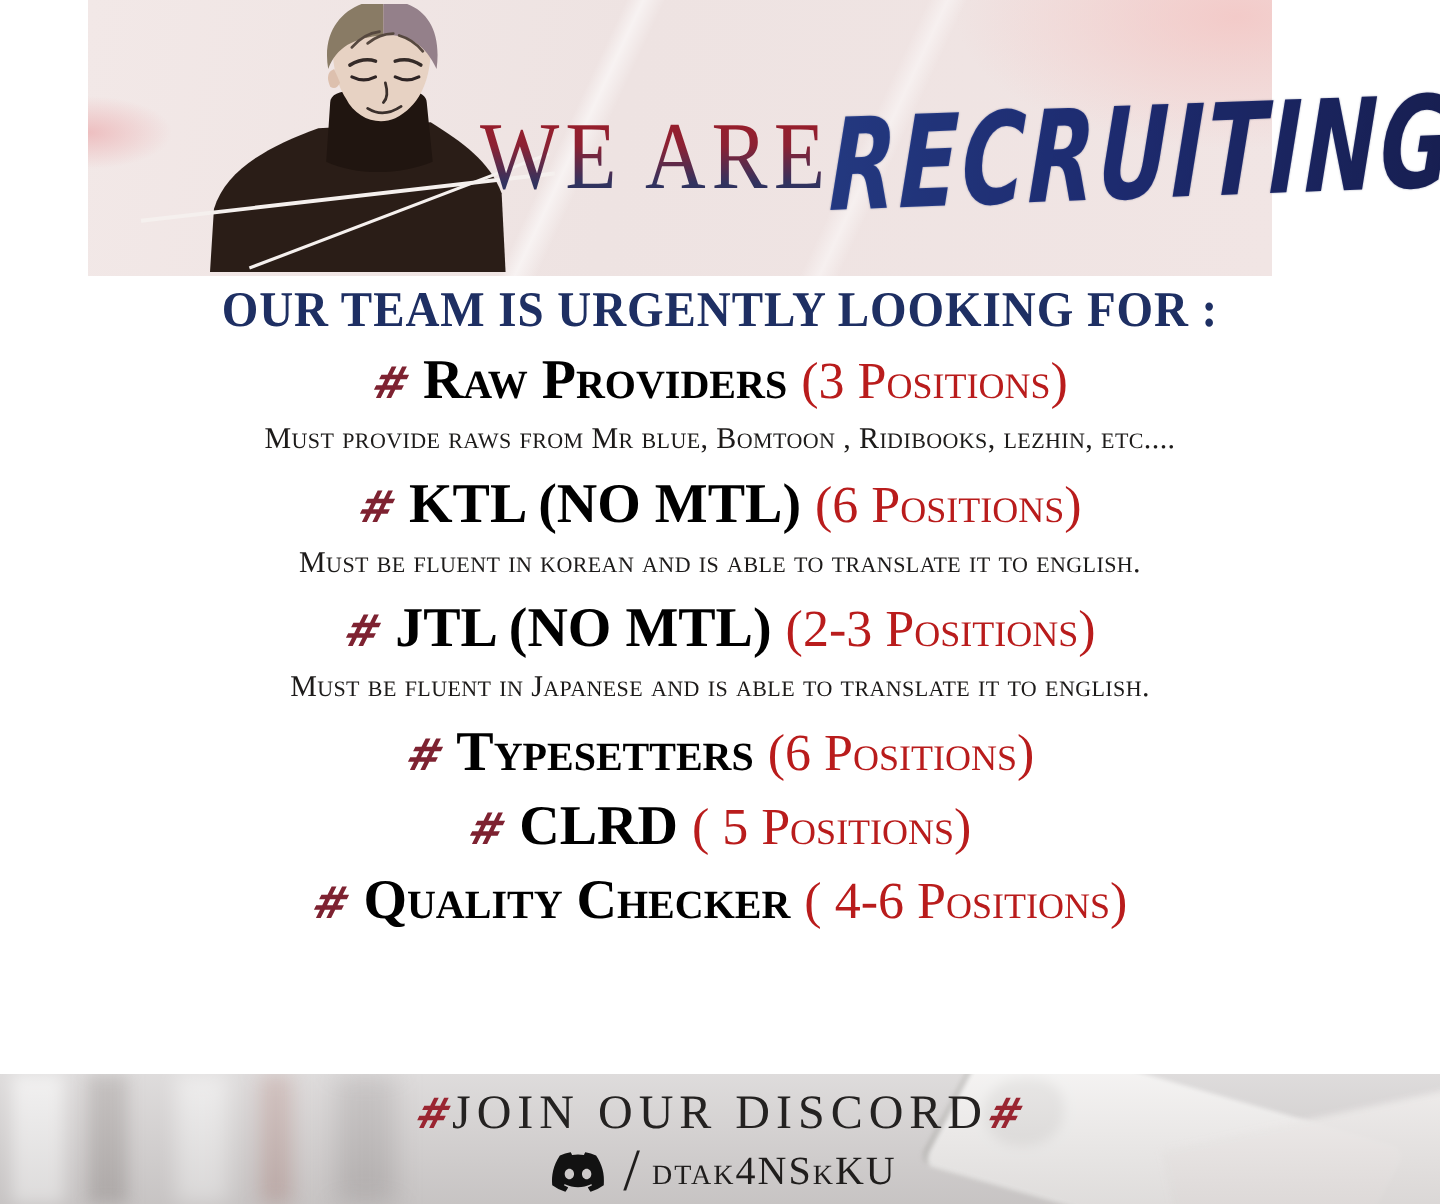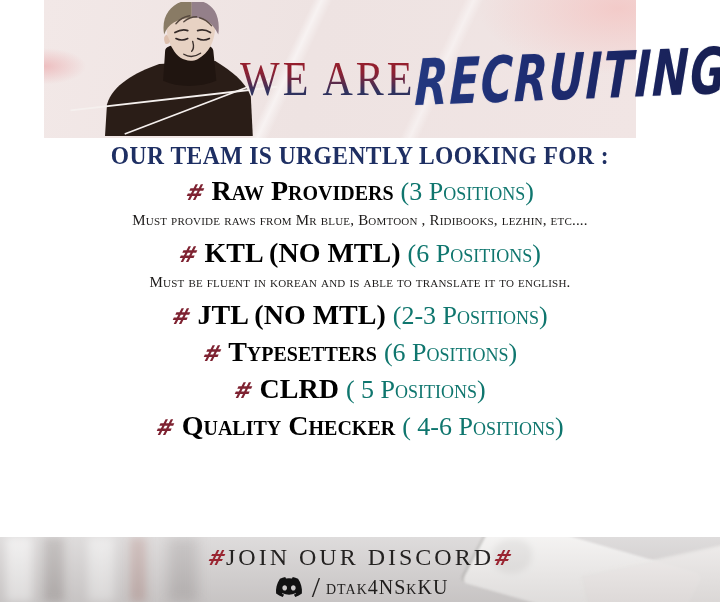--- a/index.html
+++ b/index.html
@@ -33,21 +33,21 @@
   
   .headline{position:absolute;top:141px;left:0;width:720px;text-align:center;
     font-weight:700;font-size:25px;line-height:30px;color:#1e2f63;
     transform:scaleX(.94);letter-spacing:.5px;}
 
   
   .sections{position:absolute;top:176px;left:0;width:720px;text-align:center;color:#1d1b1a;}
   .section{margin-bottom:5px;}
   .sec-title{font-size:28px;line-height:30px;font-variant:small-caps;white-space:nowrap;}
   .sec-title .name{color:#000000;font-weight:700;}
-  .sec-title .pos{font-weight:400;font-size:26px;color:#0f766e;text-align:right;}
+  .sec-title .pos{font-weight:400;font-size:26px;color:#b91c1c;text-align:right;}
   .hash{color:#7e2231;font-style:italic;display:inline-block;transform:skewX(-14deg);
     font-weight:700;font-family:"DejaVu Sans", sans-serif;font-size:22px;margin-right:3px;}
   .sec-desc{font-size:15px;line-height:25px;font-variant:small-caps;letter-spacing:.2px;
     white-space:nowrap;}
 
   
   .band{position:absolute;left:0;top:537px;width:720px;height:65px;background:#d5d2d2;overflow:hidden;}
   .band::after{content:"";position:absolute;inset:0;
     background:linear-gradient(180deg,rgba(255,255,255,.22),rgba(120,115,113,.15));}
   .bshape{position:absolute;}
@@ -131,20 +131,21 @@
       </div>
       <div class="sec-desc">Must be fluent in korean and is able to translate it to english.</div>
     </div>
 
     <div class="section">
       <div class="sec-title">
         <span class="hash">#</span>
         <span class="name">JTL (NO MTL)</span>
         <span class="pos">(2-3 Positions)</span>
       </div>
+      <div class="sec-desc">Must be fluent in Japanese and is able to translate it to english.</div>
     </div>
 
     <div class="section">
       <div class="sec-title">
         <span class="hash">#</span>
         <span class="name">Typesetters</span>
         <span class="pos">(6 Positions)</span>
       </div>
     </div>
 

